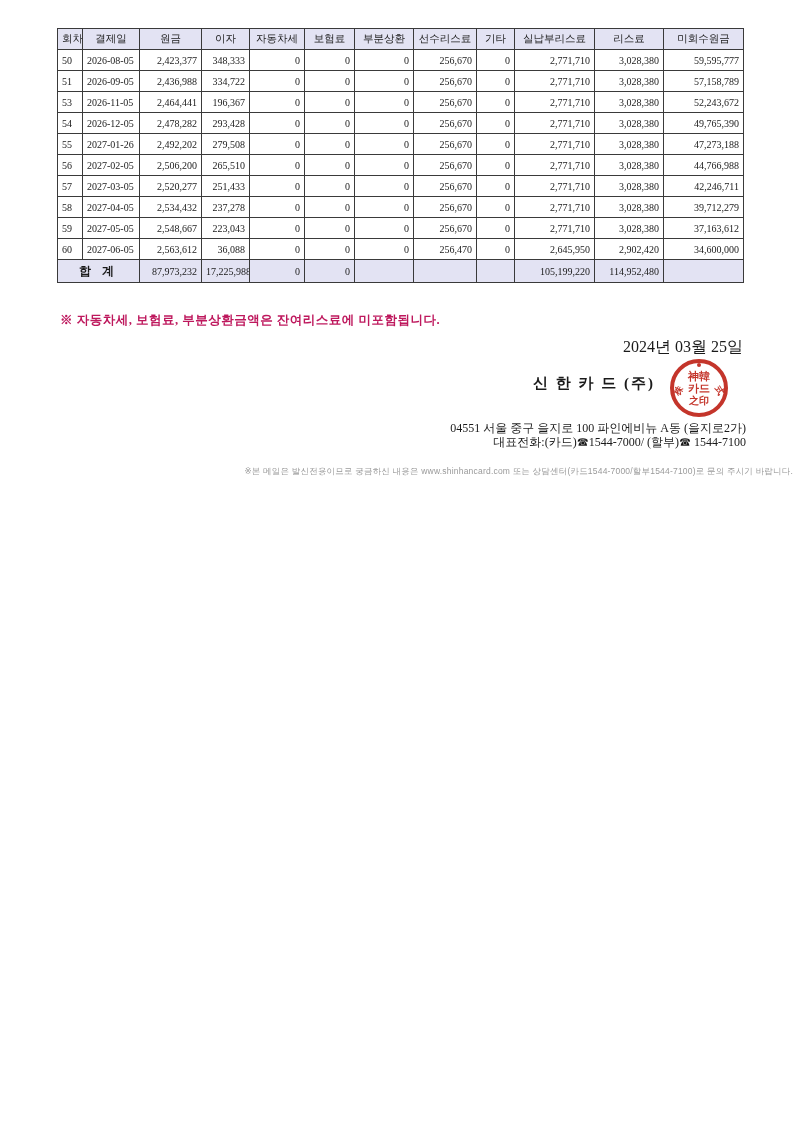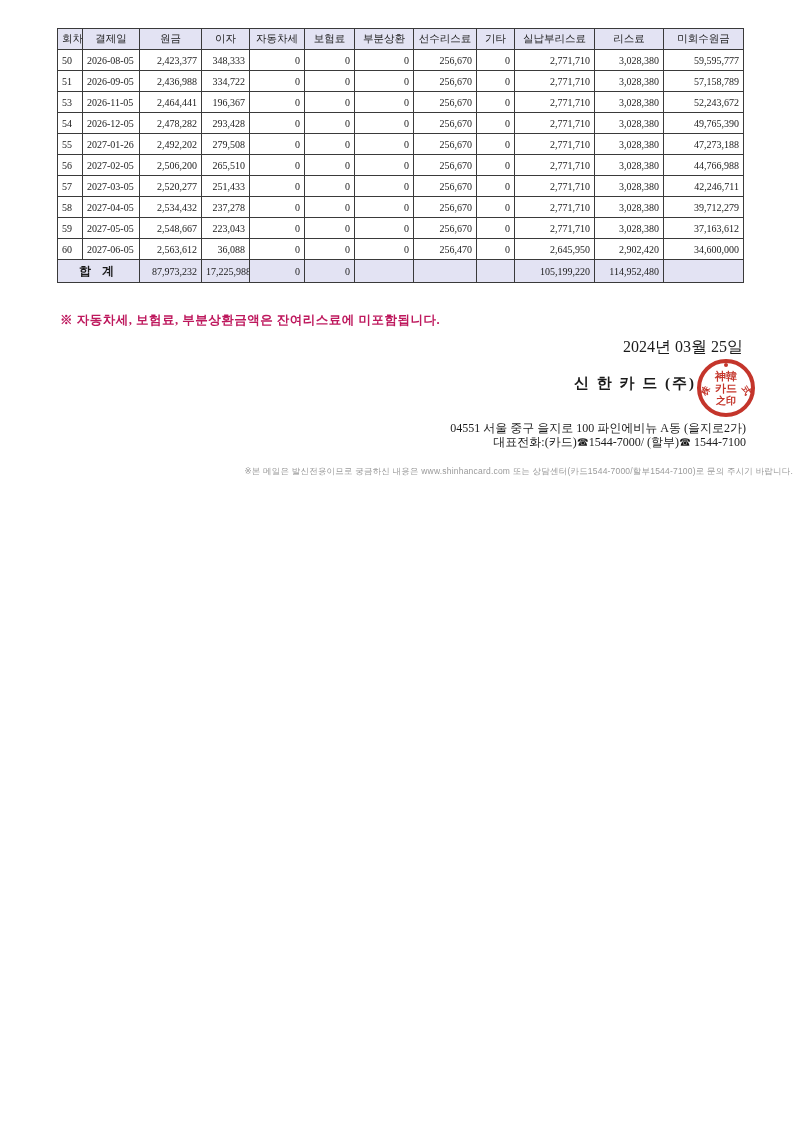--- a/index.html
+++ b/index.html
@@ -59,25 +59,25 @@
   }
   .issue-date {
     position: absolute;
     right: 50px;
     top: 337px;
     font-size: 16px;
     text-align: right;
   }
   .company-row {
     position: absolute;
-    right: 37px;
+    right: 64px;
     top: 358px;
     display: flex;
     align-items: center;
-    gap: 0;
+    gap: 14px;
     text-align: center;
   }
   .company-name {
     font-size: 15px;
     font-weight: bold;
     letter-spacing: 2px;
     padding-bottom: 10px;
   }
   .seal { width: 60px; height: 60px; display: inline-block; }
   .addr-block {

